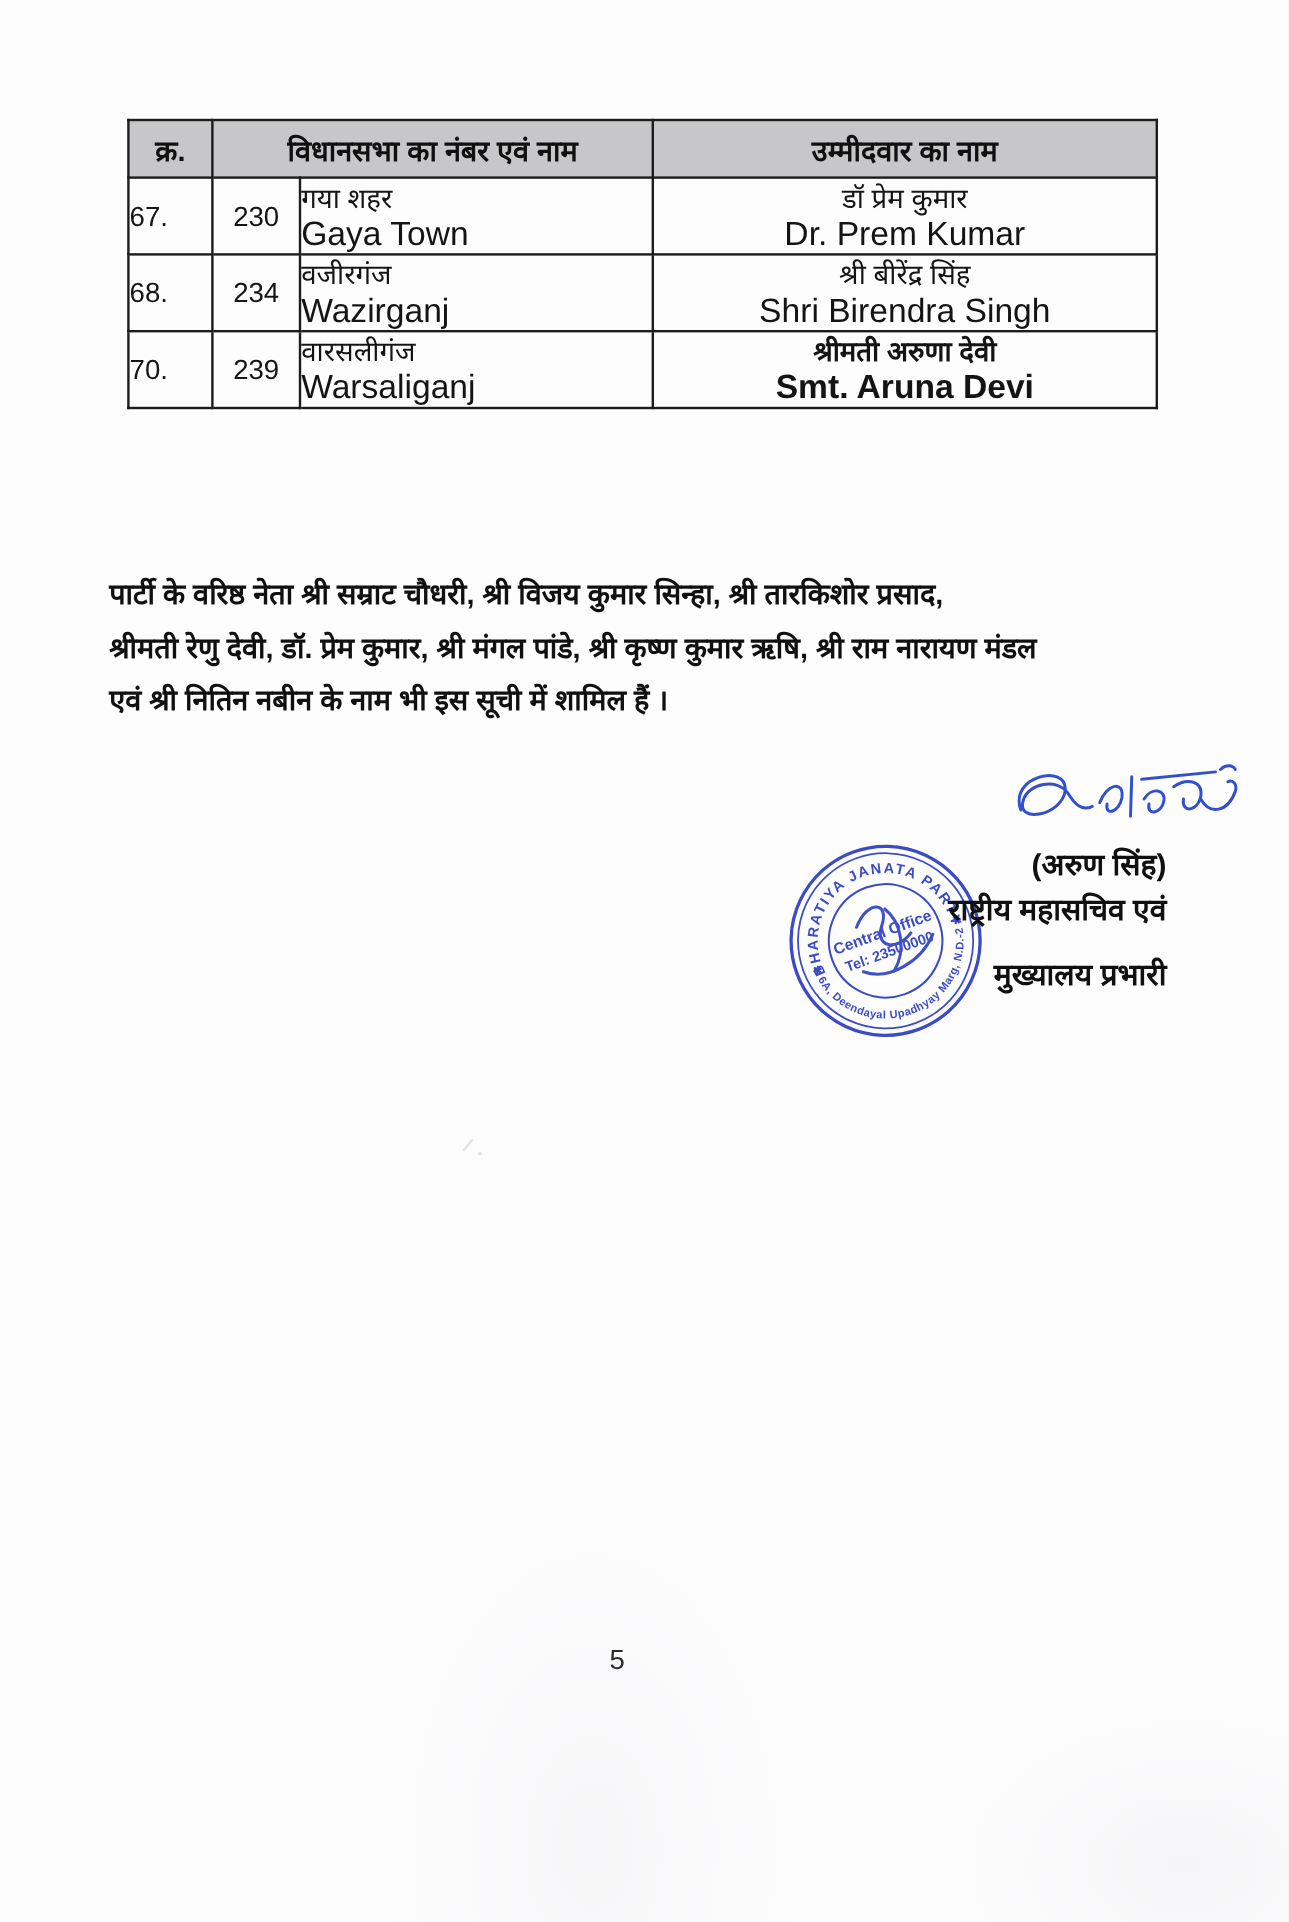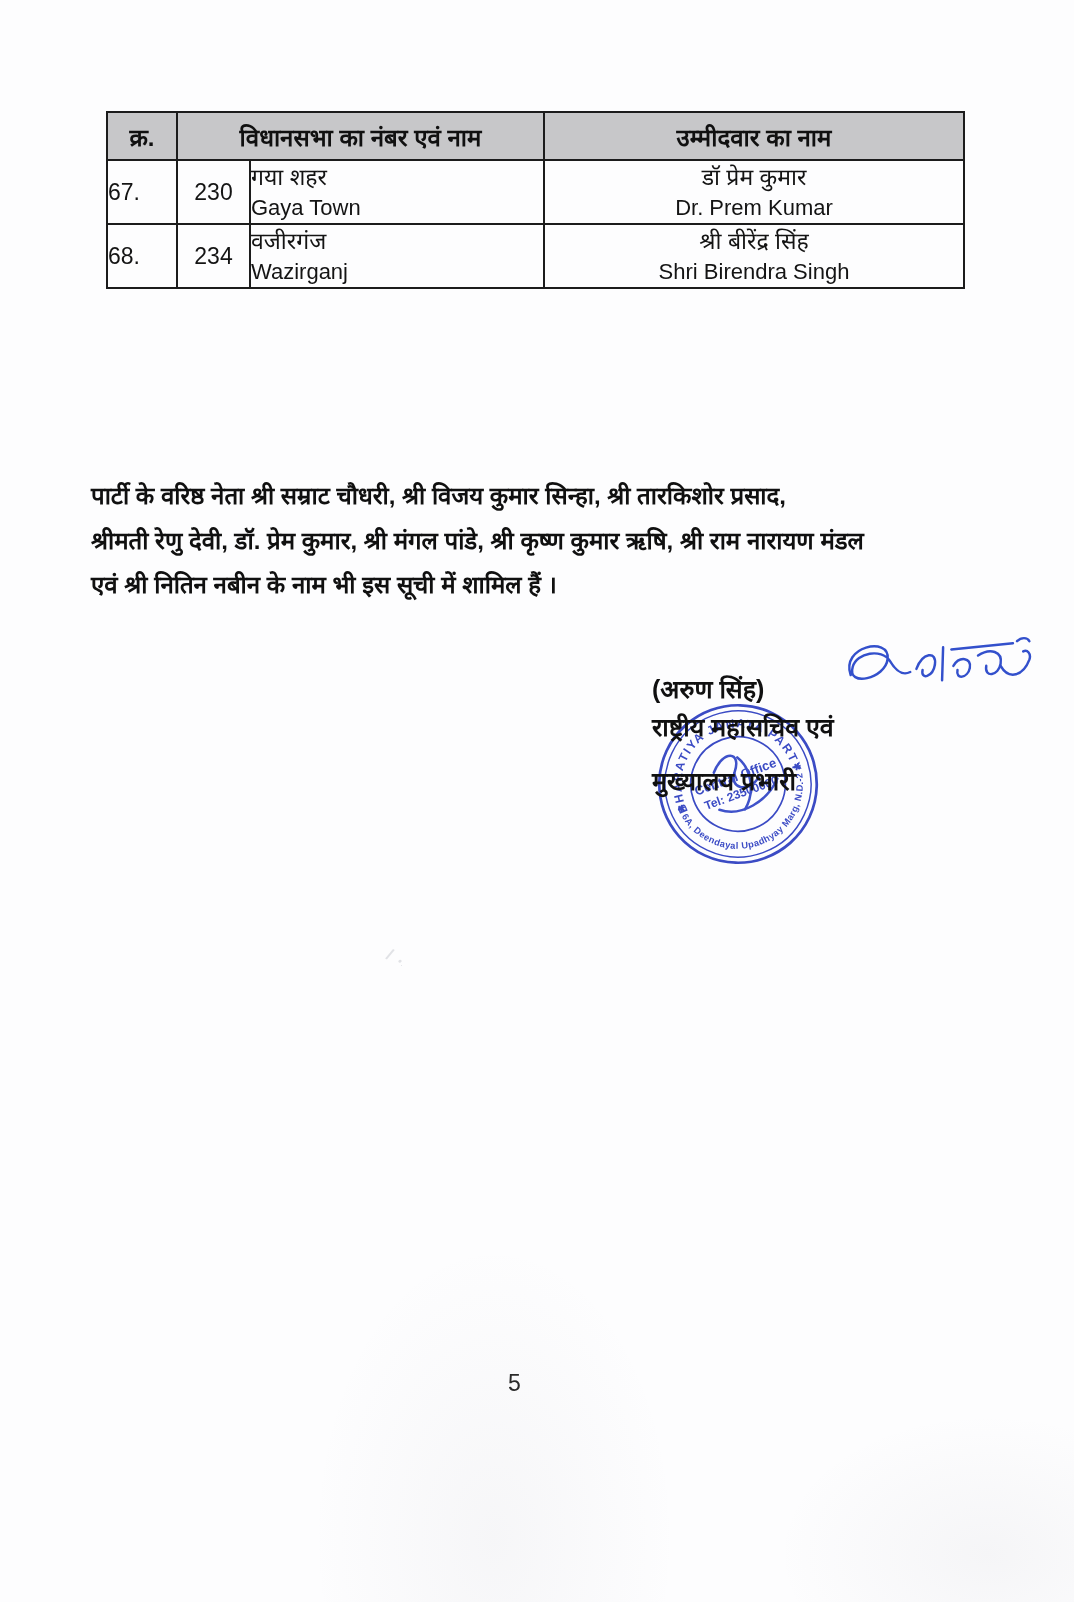--- a/index.html
+++ b/index.html
@@ -14,21 +14,21 @@
     background:
       radial-gradient(ellipse 260px 420px at 46% 96%, rgba(120,120,135,0.05), rgba(0,0,0,0) 70%),
       radial-gradient(ellipse 300px 200px at 92% 97%, rgba(120,120,135,0.06), rgba(0,0,0,0) 70%),
       #fdfdfe;
     overflow:hidden;
     color:#141414;
   }
 
   
   table.cand{
-    position:absolute;left:106px;top:111px;
+    position:absolute;left:106px;top:99px;
     width:857px;
     border-collapse:collapse;
     table-layout:fixed;
   }
   table.cand th, table.cand td{
     border:2px solid #1c1c1c;
     padding:0;
   }
   table.cand thead th{
     height:46px;
@@ -48,40 +48,40 @@
     text-align:center;
     font-size:23px;
   }
   td.name, td.cand{
     vertical-align:middle;
     line-height:30px;
     font-size:23px;
   }
   td.name{padding-left:10px;}
   td.cand{padding-left:12px;text-align:center;}
-  td .en{font-size:22px;}
+  td .en{font-size:28px;}
   td.bold{font-weight:bold;}
 
   
   .note{
     position:absolute;left:91px;top:474px;width:876px;
     font-size:24px;font-weight:600;
     line-height:44.5px;
     color:#101010;
     margin:0;
   }
 
   
   .sig-ink{
     position:absolute;left:836px;top:634px;width:206px;height:76px;
     z-index:4;
   }
   .sig-text{
-    position:absolute;left:652px;top:672px;width:320px;
-    text-align:left;
+    position:absolute;left:652px;top:704px;width:320px;
+    text-align:right;
     z-index:3;
     color:#101010;
   }
   .sig-text .nm{font-size:25px;font-weight:bold;line-height:34px;margin-bottom:4px;}
   .sig-text .t1,.sig-text .t2{font-size:25px;font-weight:600;line-height:34px;}
   .sig-text .t1{margin-bottom:20px;}
 
   .stamp{
     position:absolute;left:654px;top:700px;width:168px;height:168px;
     z-index:2;
@@ -131,20 +131,26 @@
           <td class="num">230</td>
           <td class="name"><span class="hi">गया शहर</span><br><span class="en">Gaya Town</span></td>
           <td class="cand"><span class="hi">डॉ प्रेम कुमार</span><br><span class="en">Dr. Prem Kumar</span></td>
         </tr>
         <tr>
           <td class="serial">68.</td>
           <td class="num">234</td>
           <td class="name"><span class="hi">वजीरगंज</span><br><span class="en">Wazirganj</span></td>
           <td class="cand"><span class="hi">श्री बीरेंद्र सिंह</span><br><span class="en">Shri Birendra Singh</span></td>
         </tr>
+        <tr>
+          <td class="serial">70.</td>
+          <td class="num">239</td>
+          <td class="name"><span class="hi">वारसलीगंज</span><br><span class="en">Warsaliganj</span></td>
+          <td class="cand bold"><span class="hi">श्रीमती अरुणा देवी</span><br><span class="en">Smt. Aruna Devi</span></td>
+        </tr>
       </tbody>
   </table>
 
   <p class="note">पार्टी के वरिष्ठ नेता श्री सम्राट चौधरी, श्री विजय कुमार सिन्हा, श्री तारकिशोर प्रसाद,<br>श्रीमती रेणु देवी, डॉ. प्रेम कुमार, श्री मंगल पांडे, श्री कृष्ण कुमार ऋषि, श्री राम नारायण मंडल<br>एवं श्री नितिन नबीन के नाम भी इस सूची में शामिल हैं ।</p>
 
   <svg class="sig-ink" viewBox="0 0 200 74">
     <g fill="none" stroke="#3350cc" stroke-width="2.4" stroke-linecap="round" stroke-linejoin="round">
       <path d="M 14,40 C 4,12 52,2 50,24 C 48,44 10,52 16,32 C 20,18 44,14 52,26 C 58,36 64,41 72,37"></path>
       <path d="M 78,34 C 84,18 98,16 96,30 C 94,42 82,45 84,35"></path>
       <path d="M 104,13 L 103,45"></path>

